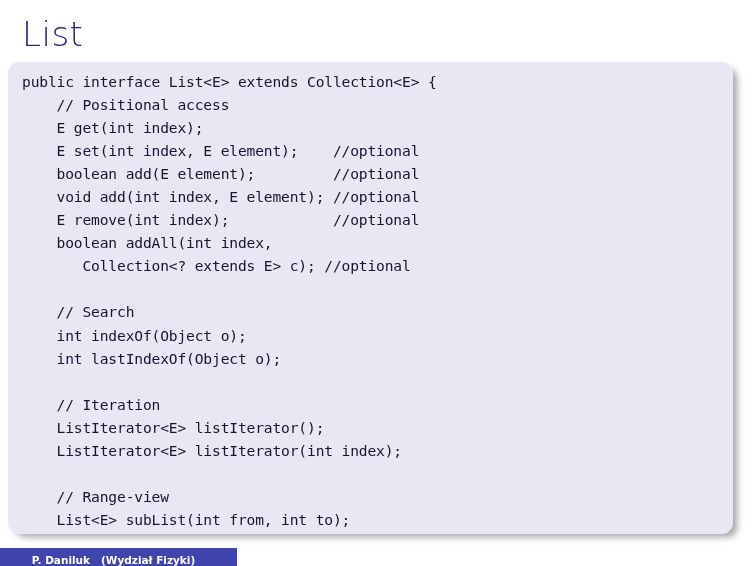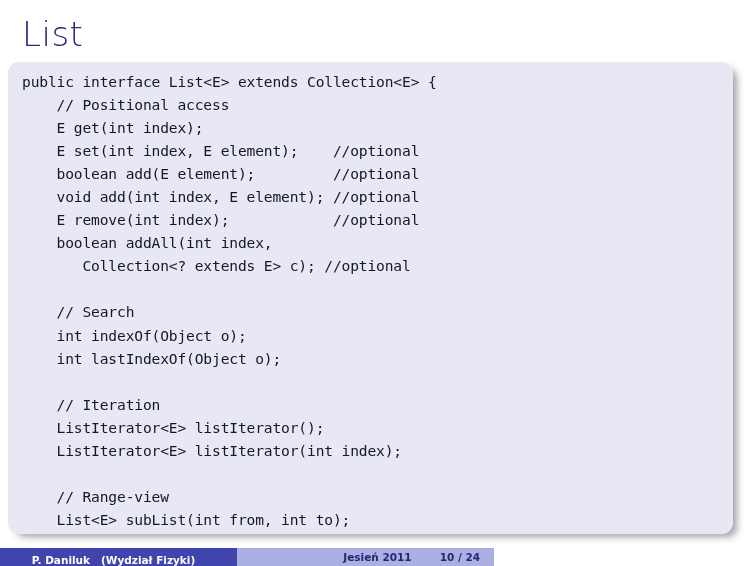--- a/index.html
+++ b/index.html
@@ -128,18 +128,14 @@
 }</pre>
 </div>
 
 <div id="footer-bar">
 
   <div class="footer-seg" id="footer-author">
     <span>P. Daniluk   (Wydział Fizyki)</span>
   </div>
 
 
-  <div class="footer-seg" id="footer-right">
-    <span>Jesień 2011</span>
-    <span>10 / 24</span>
-  </div>
 
 </div>
 
 </body></html>

